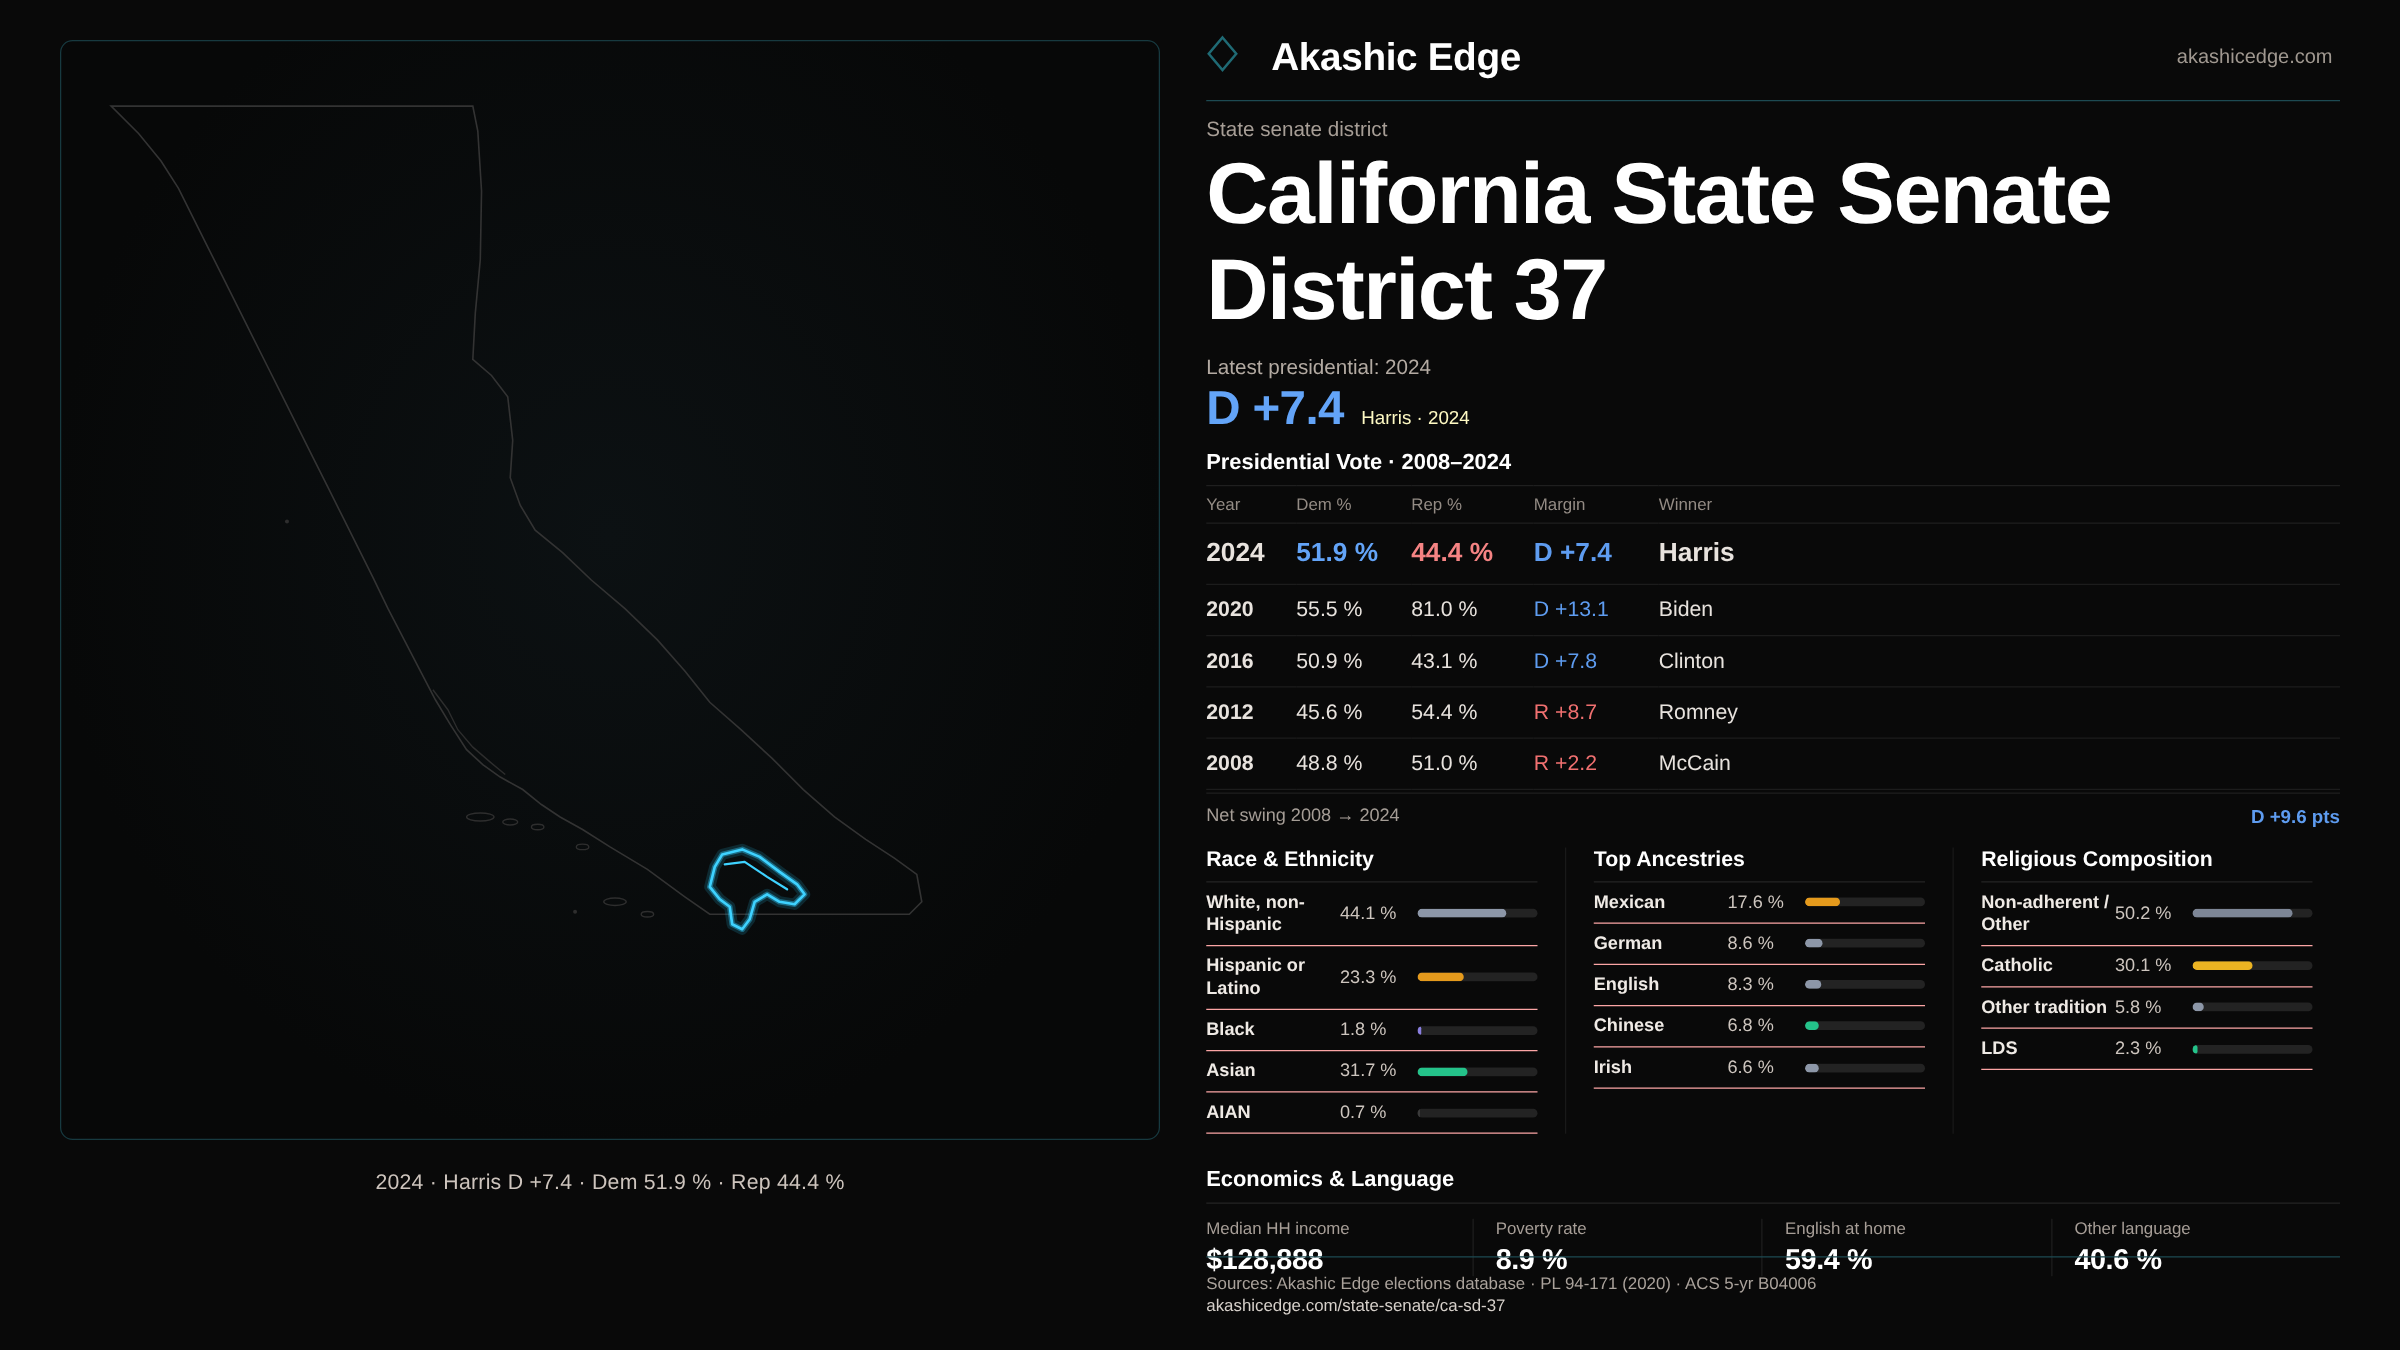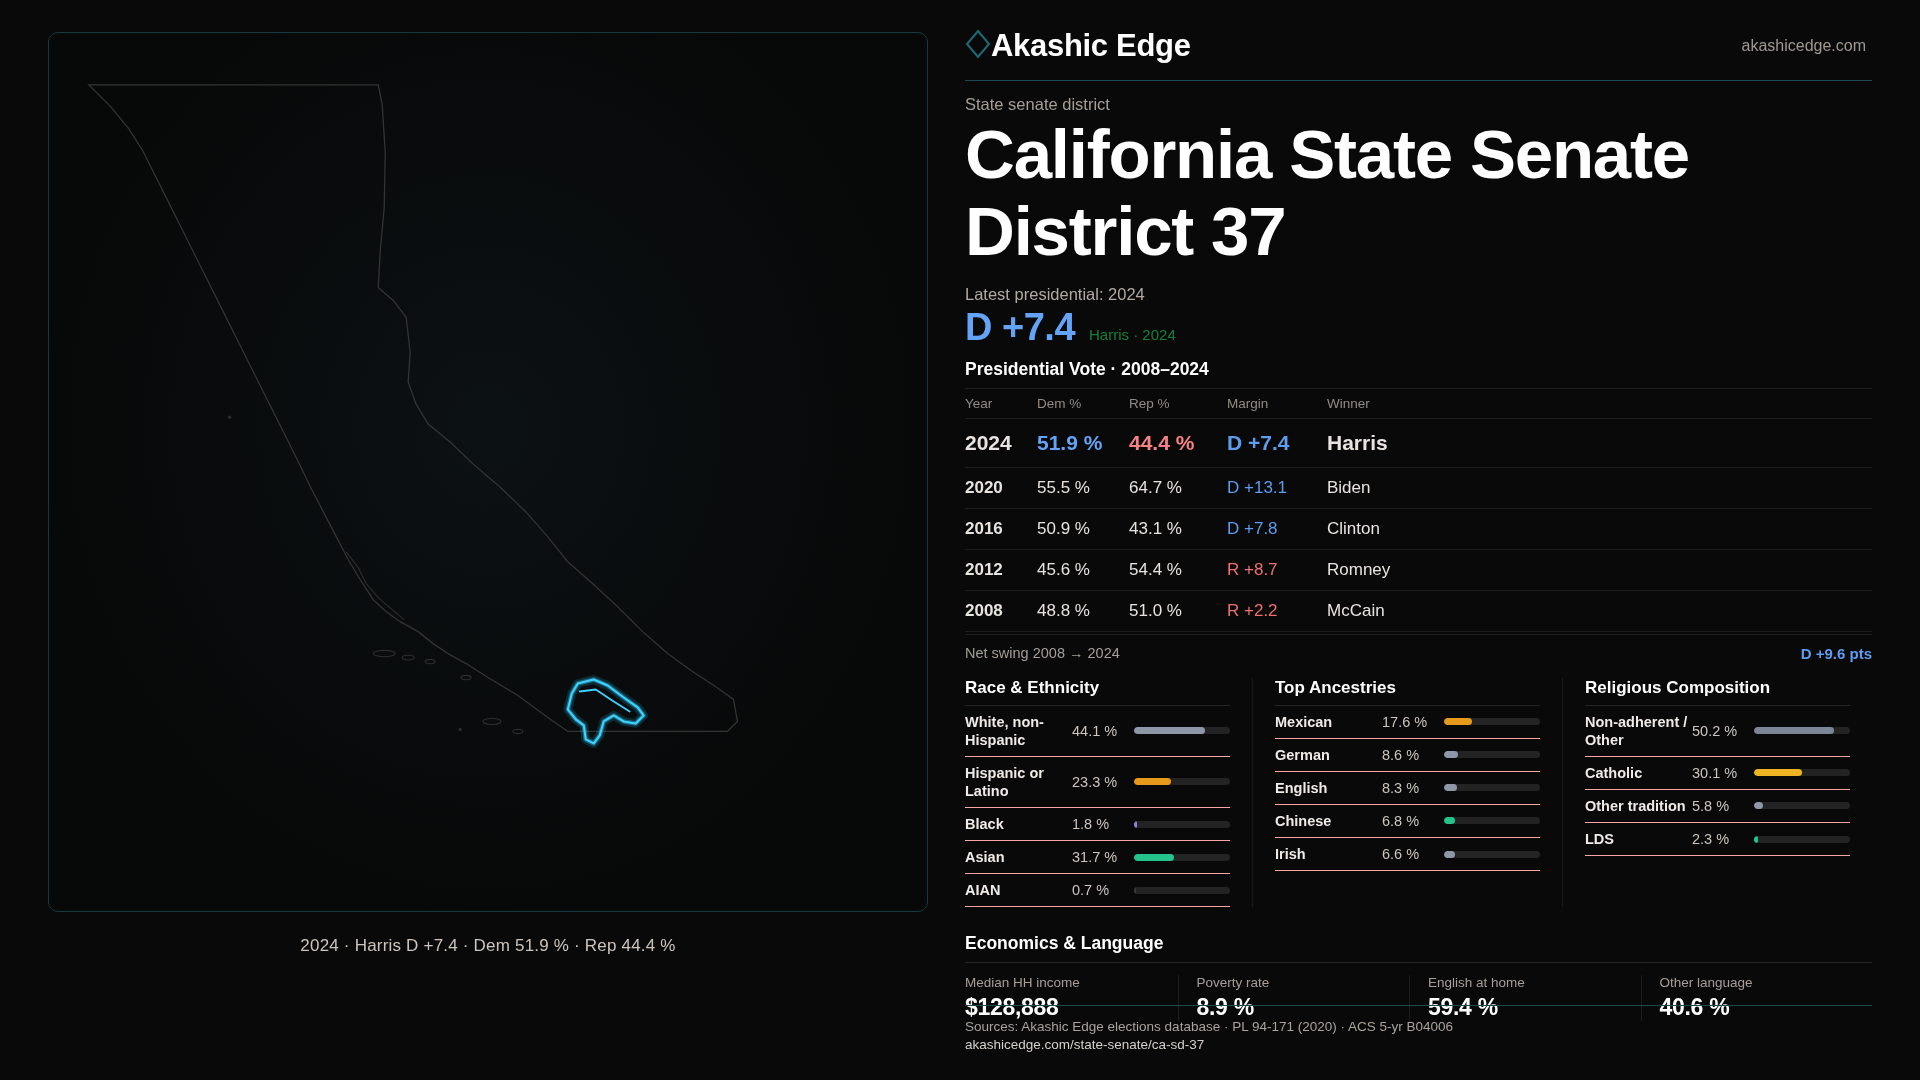--- a/index.html
+++ b/index.html
@@ -40,36 +40,36 @@
   
   .report {
     position: relative;
     flex: 1 1 auto;
     padding: 28px 48px 0 10px;
   }
   .brand-row {
     display: flex; align-items: center; justify-content: space-between;
     padding-right: 6px;
   }
-  .brand-left { display: flex; align-items: center; gap: 0; }
+  .brand-left { display: flex; gap: 26px; }
   .brand-name {
     font-size: 31px; font-weight: 700; color: #ffffff; letter-spacing: -.3px;
   }
   .brand-site { font-size: 16px; color: #a09890; }
   .rule-teal { height: 1px; background: #1d4a52; margin: 16px 0 14px 0; }
 
   .kicker { font-size: 16.5px; color: #a79e96; margin-bottom: 2px; }
   .headline {
     font-size: 69px; font-weight: 700; color: #ffffff;
     letter-spacing: -1.2px; line-height: 1.12; margin-bottom: 14px;
   }
   .latest-label { font-size: 16.5px; color: #b3aaa2; margin-bottom: 2px; }
   .margin-row { display: flex; align-items: baseline; gap: 14px; margin-bottom: 10px; }
   .margin-big { font-size: 38px; font-weight: 700; color: #63a4f8; letter-spacing: -.5px; }
-  .margin-sub { font-size: 15px; color: #15803d; }
+  .margin-sub { font-size: 15px; color: #fef9c3; }
 
   .section-title { font-size: 17.5px; font-weight: 700; color: #ffffff; margin-bottom: 8px; }
 
   
   table.votes { width: 100%; border-collapse: collapse; }
   table.votes th {
     text-align: left; font-size: 13.5px; font-weight: 400; color: #938b84;
     padding: 7px 0 7px 0;
     border-top: 1px solid #1f1f1f; border-bottom: 1px solid #1f1f1f;
   }
@@ -219,21 +219,21 @@
           <tr class="latest">
             <td class="year">2024</td>
             <td class="dem">51.9 %</td>
             <td class="rep">44.4 %</td>
             <td class="margin d">D +7.4</td>
             <td class="winner">Harris</td>
           </tr>
           <tr>
             <td class="year">2020</td>
             <td class="dem">55.5 %</td>
-            <td class="rep">64.7 %</td>
+            <td class="rep">81.0 %</td>
             <td class="margin d">D +13.1</td>
             <td class="winner">Biden</td>
           </tr>
           <tr>
             <td class="year">2016</td>
             <td class="dem">50.9 %</td>
             <td class="rep">43.1 %</td>
             <td class="margin d">D +7.8</td>
             <td class="winner">Clinton</td>
           </tr>

